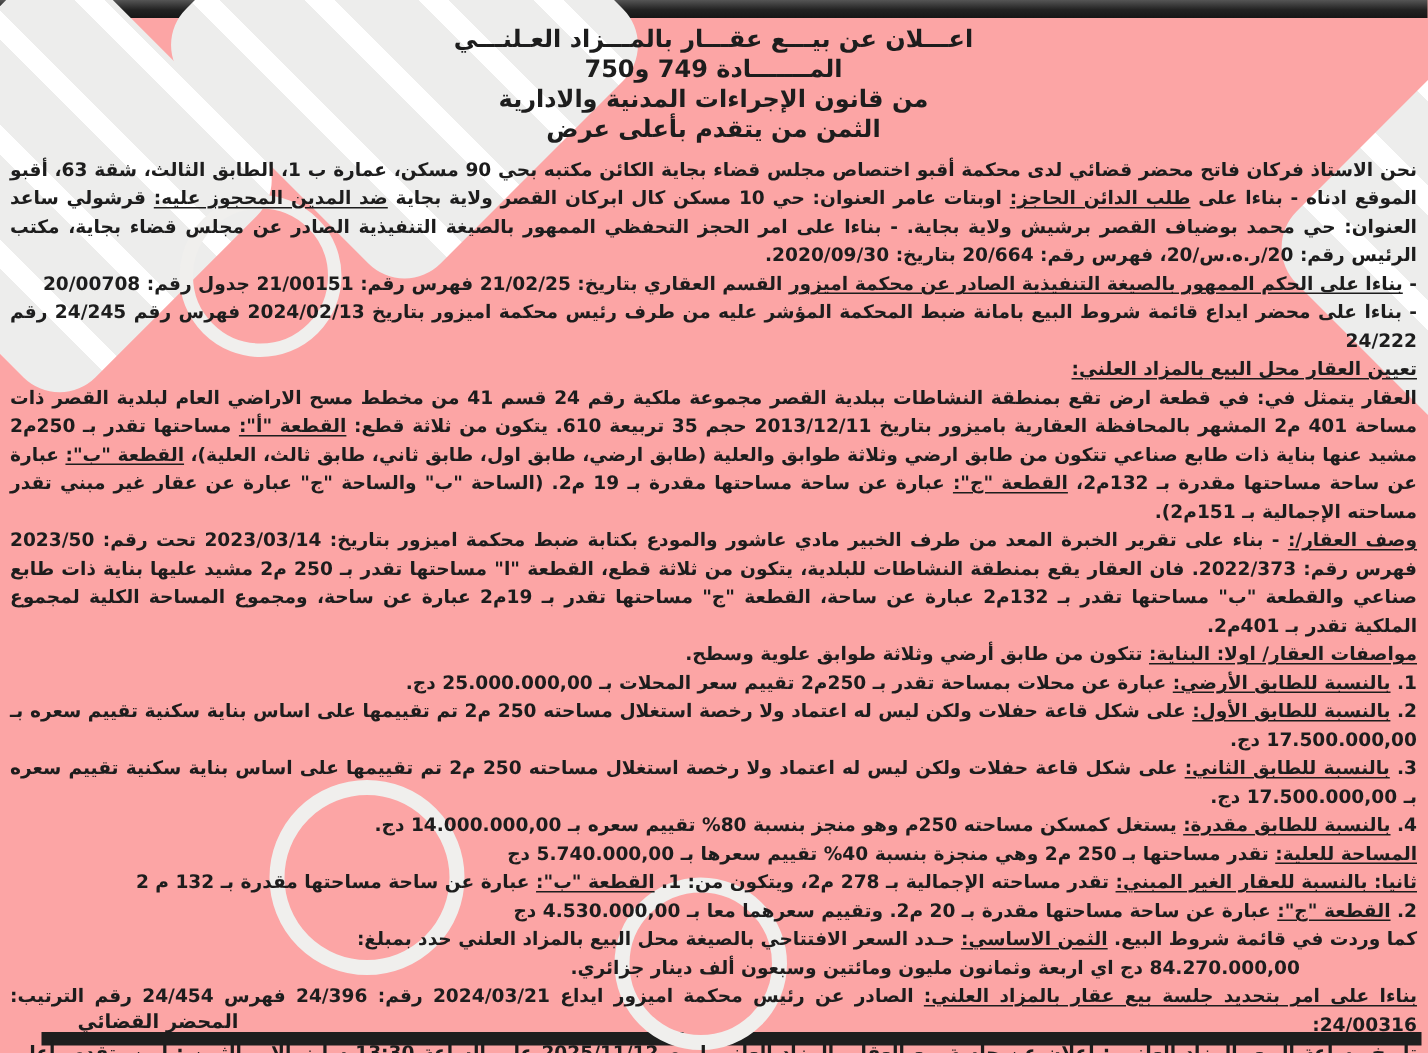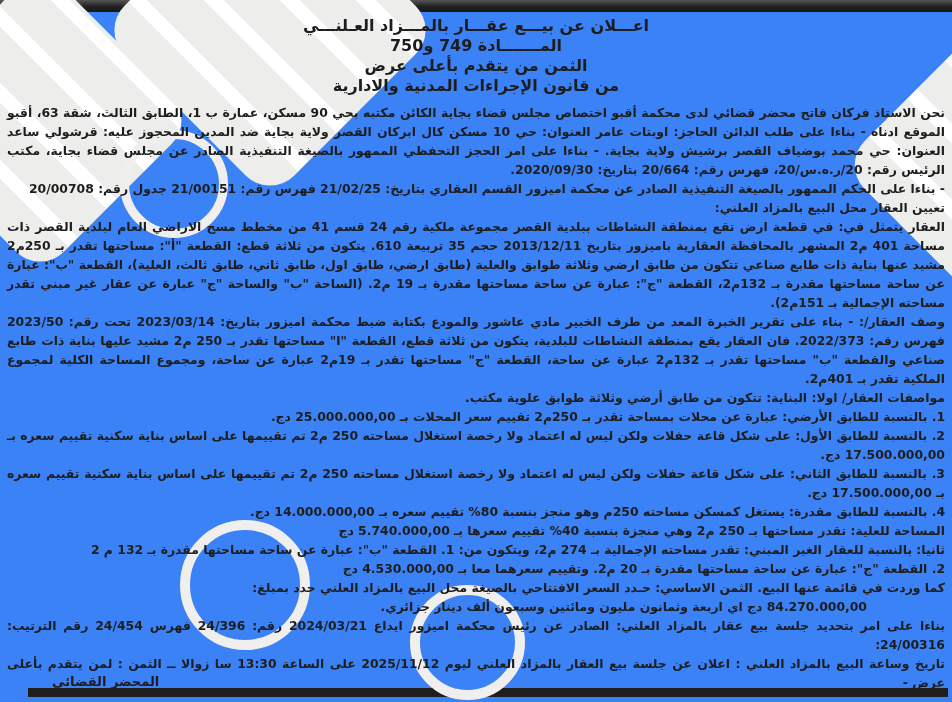--- a/index.html
+++ b/index.html
@@ -1,19 +1,19 @@
 <!DOCTYPE html>
 <html lang="ar" dir="rtl"><head>
 <meta charset="utf-8">
 <style>
   html,body{margin:0;padding:0;}
   .page{
     position:relative;
     width:952px;height:702px;
-    background:#3b82f6;
+    background:#fca5a5;
     overflow:hidden;
     font-family:"DejaVu Sans", sans-serif;
     color:#1d1d1d;
     direction:rtl;
   }
   
   .bar-top{position:absolute;top:0;left:0;width:952px;height:12px;
     background:linear-gradient(180deg,#555 0%,#222 55%,#161616 100%);}
   .bar-bottom{position:absolute;top:688px;height:9px;background:#1e1e1e;}
   .bar-bottom.seg1{left:28px;width:428px;}
@@ -43,21 +43,21 @@
   .doc-header{text-align:center;line-height:20px;margin-bottom:7px;}
   .doc-title{font-size:16px;font-weight:bold;letter-spacing:1px;}
   .doc-sub{font-size:16px;font-weight:bold;}
   .body-text p.para{
     margin:0;
     font-size:12.4px;font-weight:bold;
     line-height:19px;
     text-align:justify;
     text-align-last:right;
   }
-  .para .u{text-underline-offset:2px;}
+  .para .u{text-decoration:underline;text-underline-offset:2px;}
   .para.amount{padding-left:0;padding-right:78px;text-align:right;}
   .signature{
     position:absolute;z-index:1;
     left:52px;top:674px;
     font-size:13px;font-weight:bold;
   }
 </style>
 </head>
 <body>
 
@@ -72,39 +72,40 @@
   <div class="wm wm-block wm3"></div>
   <div class="wm wm-ring wm4"></div>
   <div class="wm wm-ring wm5"></div>
   <div class="wm wm-ring wm6"></div>
 
   <div class="doc">
 
     <div class="doc-header">
       <div class="doc-title">اعـــلان عن بيـــع عقـــار بالمـــزاد العـلنـــي</div>
       <div class="doc-sub">المـــــــادة 749 و750</div>
+      <div class="doc-sub">من قانون الإجراءات المدنية والادارية</div>
       <div class="doc-sub">الثمن من يتقدم بأعلى عرض</div>
-      <div class="doc-sub">من قانون الإجراءات المدنية والادارية</div>
     </div>
 
     <div class="body-text">
         <p class="para"><span>نحن الاستاذ فركان فاتح محضر قضائي لدى محكمة أقبو اختصاص مجلس قضاء بجاية الكائن مكتبه بحي 90 مسكن، عمارة ب 1، الطابق الثالث، شقة 63، أقبو الموقع ادناه - بناءا على </span><span class="u">طلب الدائن الحاجز:</span><span> اوبتات عامر العنوان: حي 10 مسكن كال ابركان القصر ولاية بجاية </span><span class="u">ضد المدين المحجوز عليه:</span><span> قرشولي ساعد العنوان: حي محمد بوضياف القصر برشيش ولاية بجاية. - بناءا على امر الحجز التحفظي الممهور بالصيغة التنفيذية الصادر عن مجلس قضاء بجاية، مكتب الرئيس رقم: 20/ر.ه.س/20، فهرس رقم: 20/664 بتاريخ: 2020/09/30.</span></p>
         <p class="para"><span>- </span><span class="u">بناءا على الحكم الممهور بالصيغة التنفيذية الصادر عن محكمة اميزور</span><span> القسم العقاري بتاريخ: 21/02/25 فهرس رقم: 21/00151 جدول رقم: 20/00708</span></p>
+        <p class="para"><span>- بناءا على محضر ايداع قائمة شروط البيع بامانة ضبط المحكمة المؤشر عليه من طرف رئيس محكمة اميزور بتاريخ 2024/02/13 فهرس رقم 24/245 رقم 24/222</span></p>
         <p class="para"><span class="u">تعيين العقار محل البيع بالمزاد العلني:</span></p>
         <p class="para"><span>العقار يتمثل في: في قطعة ارض تقع بمنطقة النشاطات ببلدية القصر مجموعة ملكية رقم 24 قسم 41 من مخطط مسح الاراضي العام لبلدية القصر ذات مساحة 401 م2 المشهر بالمحافظة العقارية باميزور بتاريخ 2013/12/11 حجم 35 تربيعة 610. يتكون من ثلاثة قطع: </span><span class="u">القطعة "أ":</span><span> مساحتها تقدر بـ 250م2 مشيد عنها بناية ذات طابع صناعي تتكون من طابق ارضي وثلاثة طوابق والعلية (طابق ارضي، طابق اول، طابق ثاني، طابق ثالث، العلية)، </span><span class="u">القطعة "ب":</span><span> عبارة عن ساحة مساحتها مقدرة بـ 132م2، </span><span class="u">القطعة "ج":</span><span> عبارة عن ساحة مساحتها مقدرة بـ 19 م2. (الساحة "ب" والساحة "ج" عبارة عن عقار غير مبني تقدر مساحته الإجمالية بـ 151م2).</span></p>
         <p class="para"><span class="u">وصف العقار/:</span><span> - بناء على تقرير الخبرة المعد من طرف الخبير مادي عاشور والمودع بكتابة ضبط محكمة اميزور بتاريخ: 2023/03/14 تحت رقم: 2023/50 فهرس رقم: 2022/373. فان العقار يقع بمنطقة النشاطات للبلدية، يتكون من ثلاثة قطع، القطعة "ا" مساحتها تقدر بـ 250 م2 مشيد عليها بناية ذات طابع صناعي والقطعة "ب" مساحتها تقدر بـ 132م2 عبارة عن ساحة، القطعة "ج" مساحتها تقدر بـ 19م2 عبارة عن ساحة، ومجموع المساحة الكلية لمجموع الملكية تقدر بـ 401م2.</span></p>
-        <p class="para"><span class="u">مواصفات العقار/ اولا: البناية:</span><span> تتكون من طابق أرضي وثلاثة طوابق علوية مكتب.</span></p>
+        <p class="para"><span class="u">مواصفات العقار/ اولا: البناية:</span><span> تتكون من طابق أرضي وثلاثة طوابق علوية وسطح.</span></p>
         <p class="para"><span>1. </span><span class="u">بالنسبة للطابق الأرضي:</span><span> عبارة عن محلات بمساحة تقدر بـ 250م2 تقييم سعر المحلات بـ 25.000.000,00 دج.</span></p>
         <p class="para"><span>2. </span><span class="u">بالنسبة للطابق الأول:</span><span> على شكل قاعة حفلات ولكن ليس له اعتماد ولا رخصة استغلال مساحته 250 م2 تم تقييمها على اساس بناية سكنية تقييم سعره بـ 17.500.000,00 دج.</span></p>
         <p class="para"><span>3. </span><span class="u">بالنسبة للطابق الثاني:</span><span> على شكل قاعة حفلات ولكن ليس له اعتماد ولا رخصة استغلال مساحته 250 م2 تم تقييمها على اساس بناية سكنية تقييم سعره بـ 17.500.000,00 دج.</span></p>
         <p class="para"><span>4. </span><span class="u">بالنسبة للطابق مقدرة:</span><span> يستغل كمسكن مساحته 250م وهو منجز بنسبة 80% تقييم سعره بـ 14.000.000,00 دج.</span></p>
         <p class="para"><span class="u">المساحة للعلية:</span><span> تقدر مساحتها بـ 250 م2 وهي منجزة بنسبة 40% تقييم سعرها بـ 5.740.000,00 دج</span></p>
-        <p class="para"><span class="u">ثانيا: بالنسبة للعقار الغير المبني:</span><span> تقدر مساحته الإجمالية بـ 274 م2، ويتكون من: 1. </span><span class="u">القطعة "ب":</span><span> عبارة عن ساحة مساحتها مقدرة بـ 132 م 2</span></p>
+        <p class="para"><span class="u">ثانيا: بالنسبة للعقار الغير المبني:</span><span> تقدر مساحته الإجمالية بـ 278 م2، ويتكون من: 1. </span><span class="u">القطعة "ب":</span><span> عبارة عن ساحة مساحتها مقدرة بـ 132 م 2</span></p>
         <p class="para"><span>2. </span><span class="u">القطعة "ج":</span><span> عبارة عن ساحة مساحتها مقدرة بـ 20 م2. وتقييم سعرهما معا بـ 4.530.000,00 دج</span></p>
-        <p class="para"><span>كما وردت في قائمة عنها البيع. </span><span class="u">الثمن الاساسي:</span><span> حـدد السعر الافتتاحي بالصيغة محل البيع بالمزاد العلني حدد بمبلغ:</span></p>
+        <p class="para"><span>كما وردت في قائمة شروط البيع. </span><span class="u">الثمن الاساسي:</span><span> حـدد السعر الافتتاحي بالصيغة محل البيع بالمزاد العلني حدد بمبلغ:</span></p>
         <p class="para amount"><span>84.270.000,00 دج اي اربعة وثمانون مليون ومائتين وسبعون ألف دينار جزائري.</span></p>
         <p class="para"><span class="u">بناءا على امر بتحديد جلسة بيع عقار بالمزاد العلني:</span><span> الصادر عن رئيس محكمة اميزور ايداع 2024/03/21 رقم: 24/396 فهرس 24/454 رقم الترتيب: 24/00316:</span></p>
         <p class="para"><span class="u">تاريخ وساعة البيع بالمزاد العلني :</span><span> اعلان عن جلسة بيع العقار بالمزاد العلني ليوم 2025/11/12 على الساعة 13:30 سا زوالا ــ الثمن : لمن يتقدم بأعلى عرض -</span></p>
       </div>
 
   </div>
 
   <div class="signature">المحضر القضائي</div>
 
 </div>

